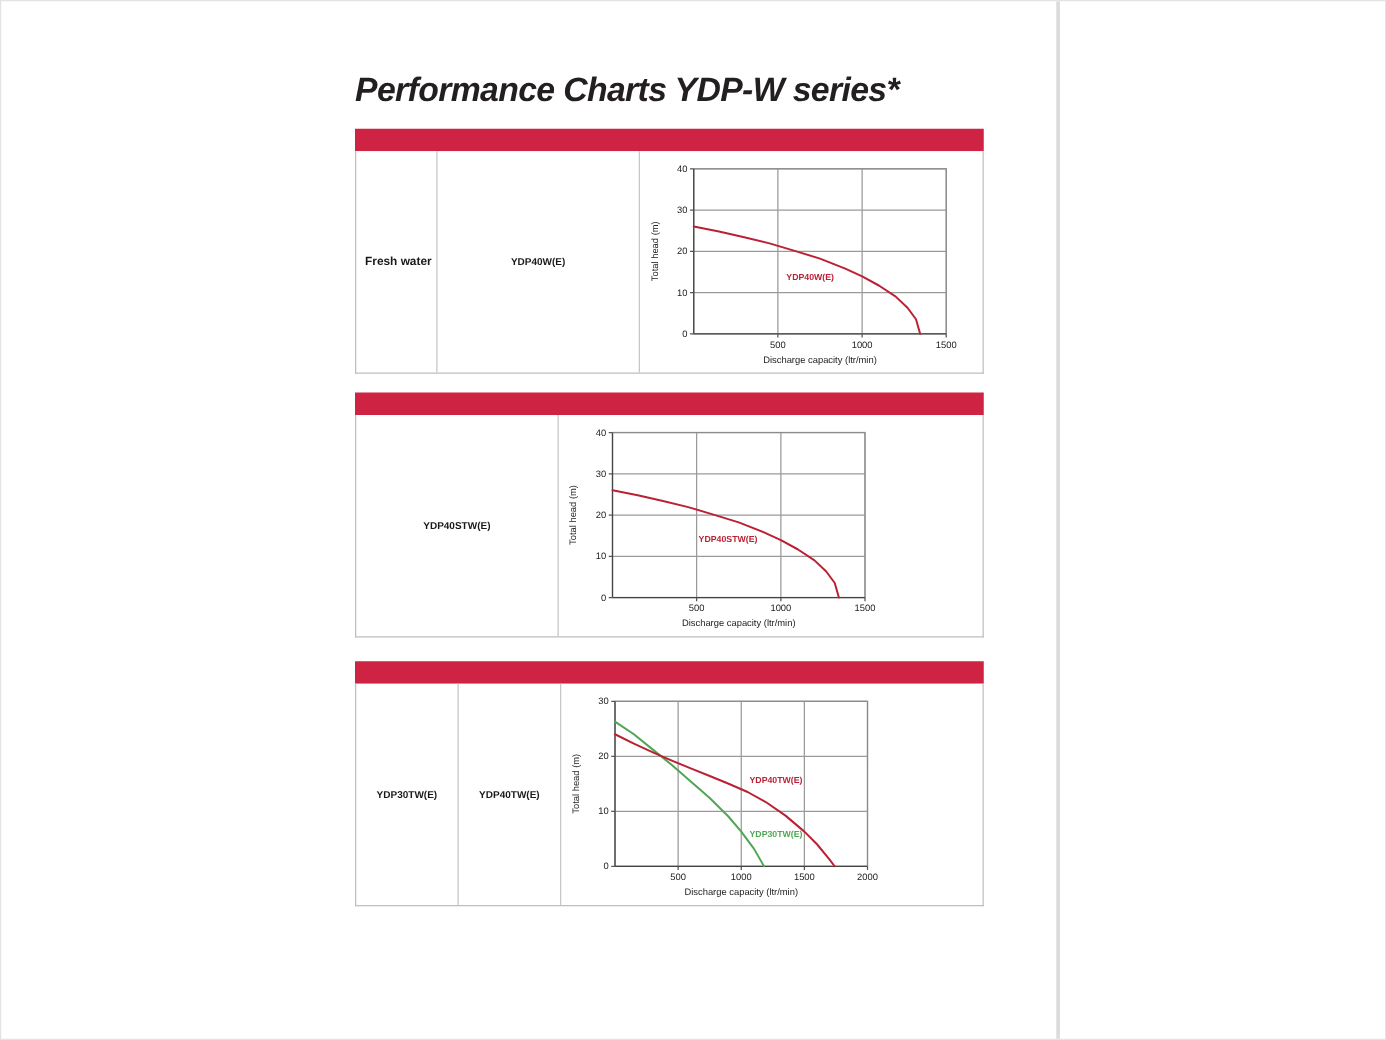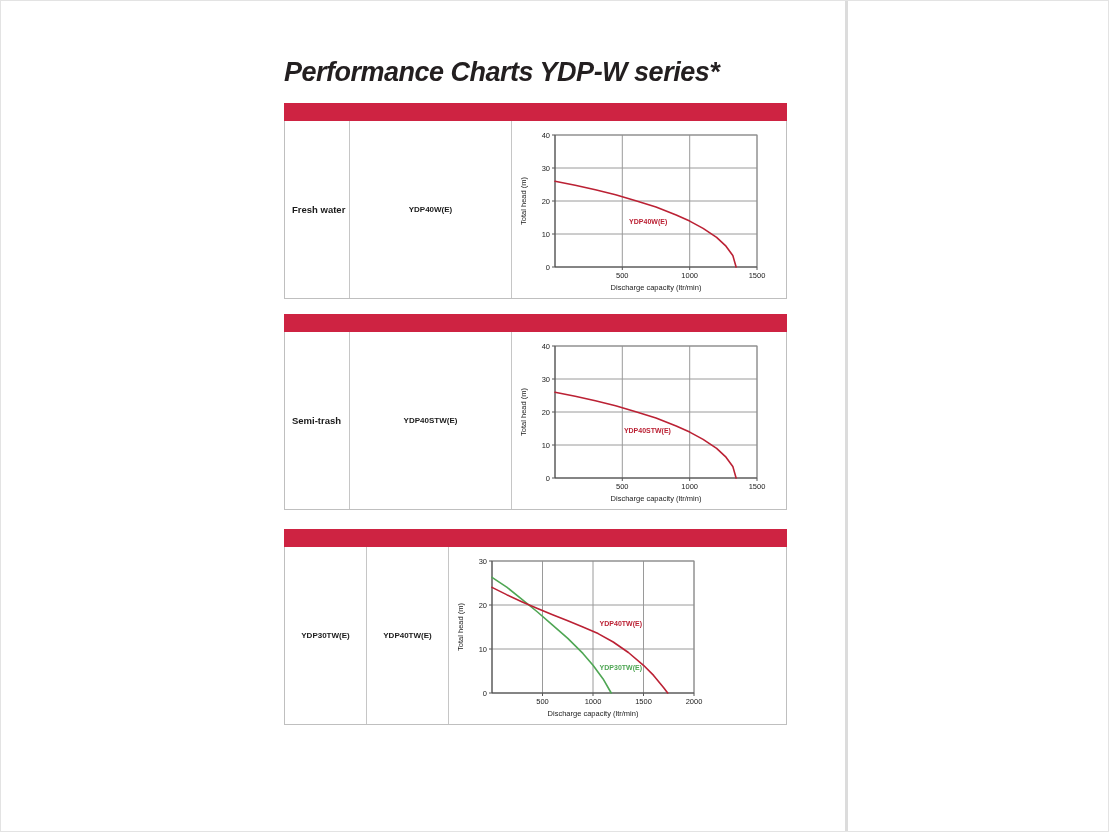--- a/index.html
+++ b/index.html
@@ -96,21 +96,20 @@
               <text x="144" y="169" text-anchor="middle" class="axislabel">Discharge capacity (ltr/min)</text>
               <text transform="translate(14,80) rotate(-90)" text-anchor="middle" class="axislabel">Total head (m)</text>
             </svg>
         </div>
       </div>
     </div>
 
     <div class="section gap-sm">
       <div class="sec-bar accent" style="background: rgb(206, 35, 66);"></div>
       <div class="sec-row">
-        <div class="cell label-cell">Semi-trash</div>
         <div class="cell model-cell">YDP40STW(E)</div>
         <div class="cell chart-cell">
           <svg width="275" height="178" viewBox="0 0 275 178">
               <line x1="110.3" y1="14" x2="110.3" y2="146" stroke="#9a9a9a" stroke-width="1"></line>
               <line x1="110.3" y1="146" x2="110.3" y2="149" stroke="#555" stroke-width="1"></line>
               <text x="110.3" y="157" text-anchor="middle" class="tick">500</text>
               <line x1="177.7" y1="14" x2="177.7" y2="146" stroke="#9a9a9a" stroke-width="1"></line>
               <line x1="177.7" y1="146" x2="177.7" y2="149" stroke="#555" stroke-width="1"></line>
               <text x="177.7" y="157" text-anchor="middle" class="tick">1000</text>
               <line x1="245.0" y1="14" x2="245.0" y2="146" stroke="#9a9a9a" stroke-width="1"></line>

